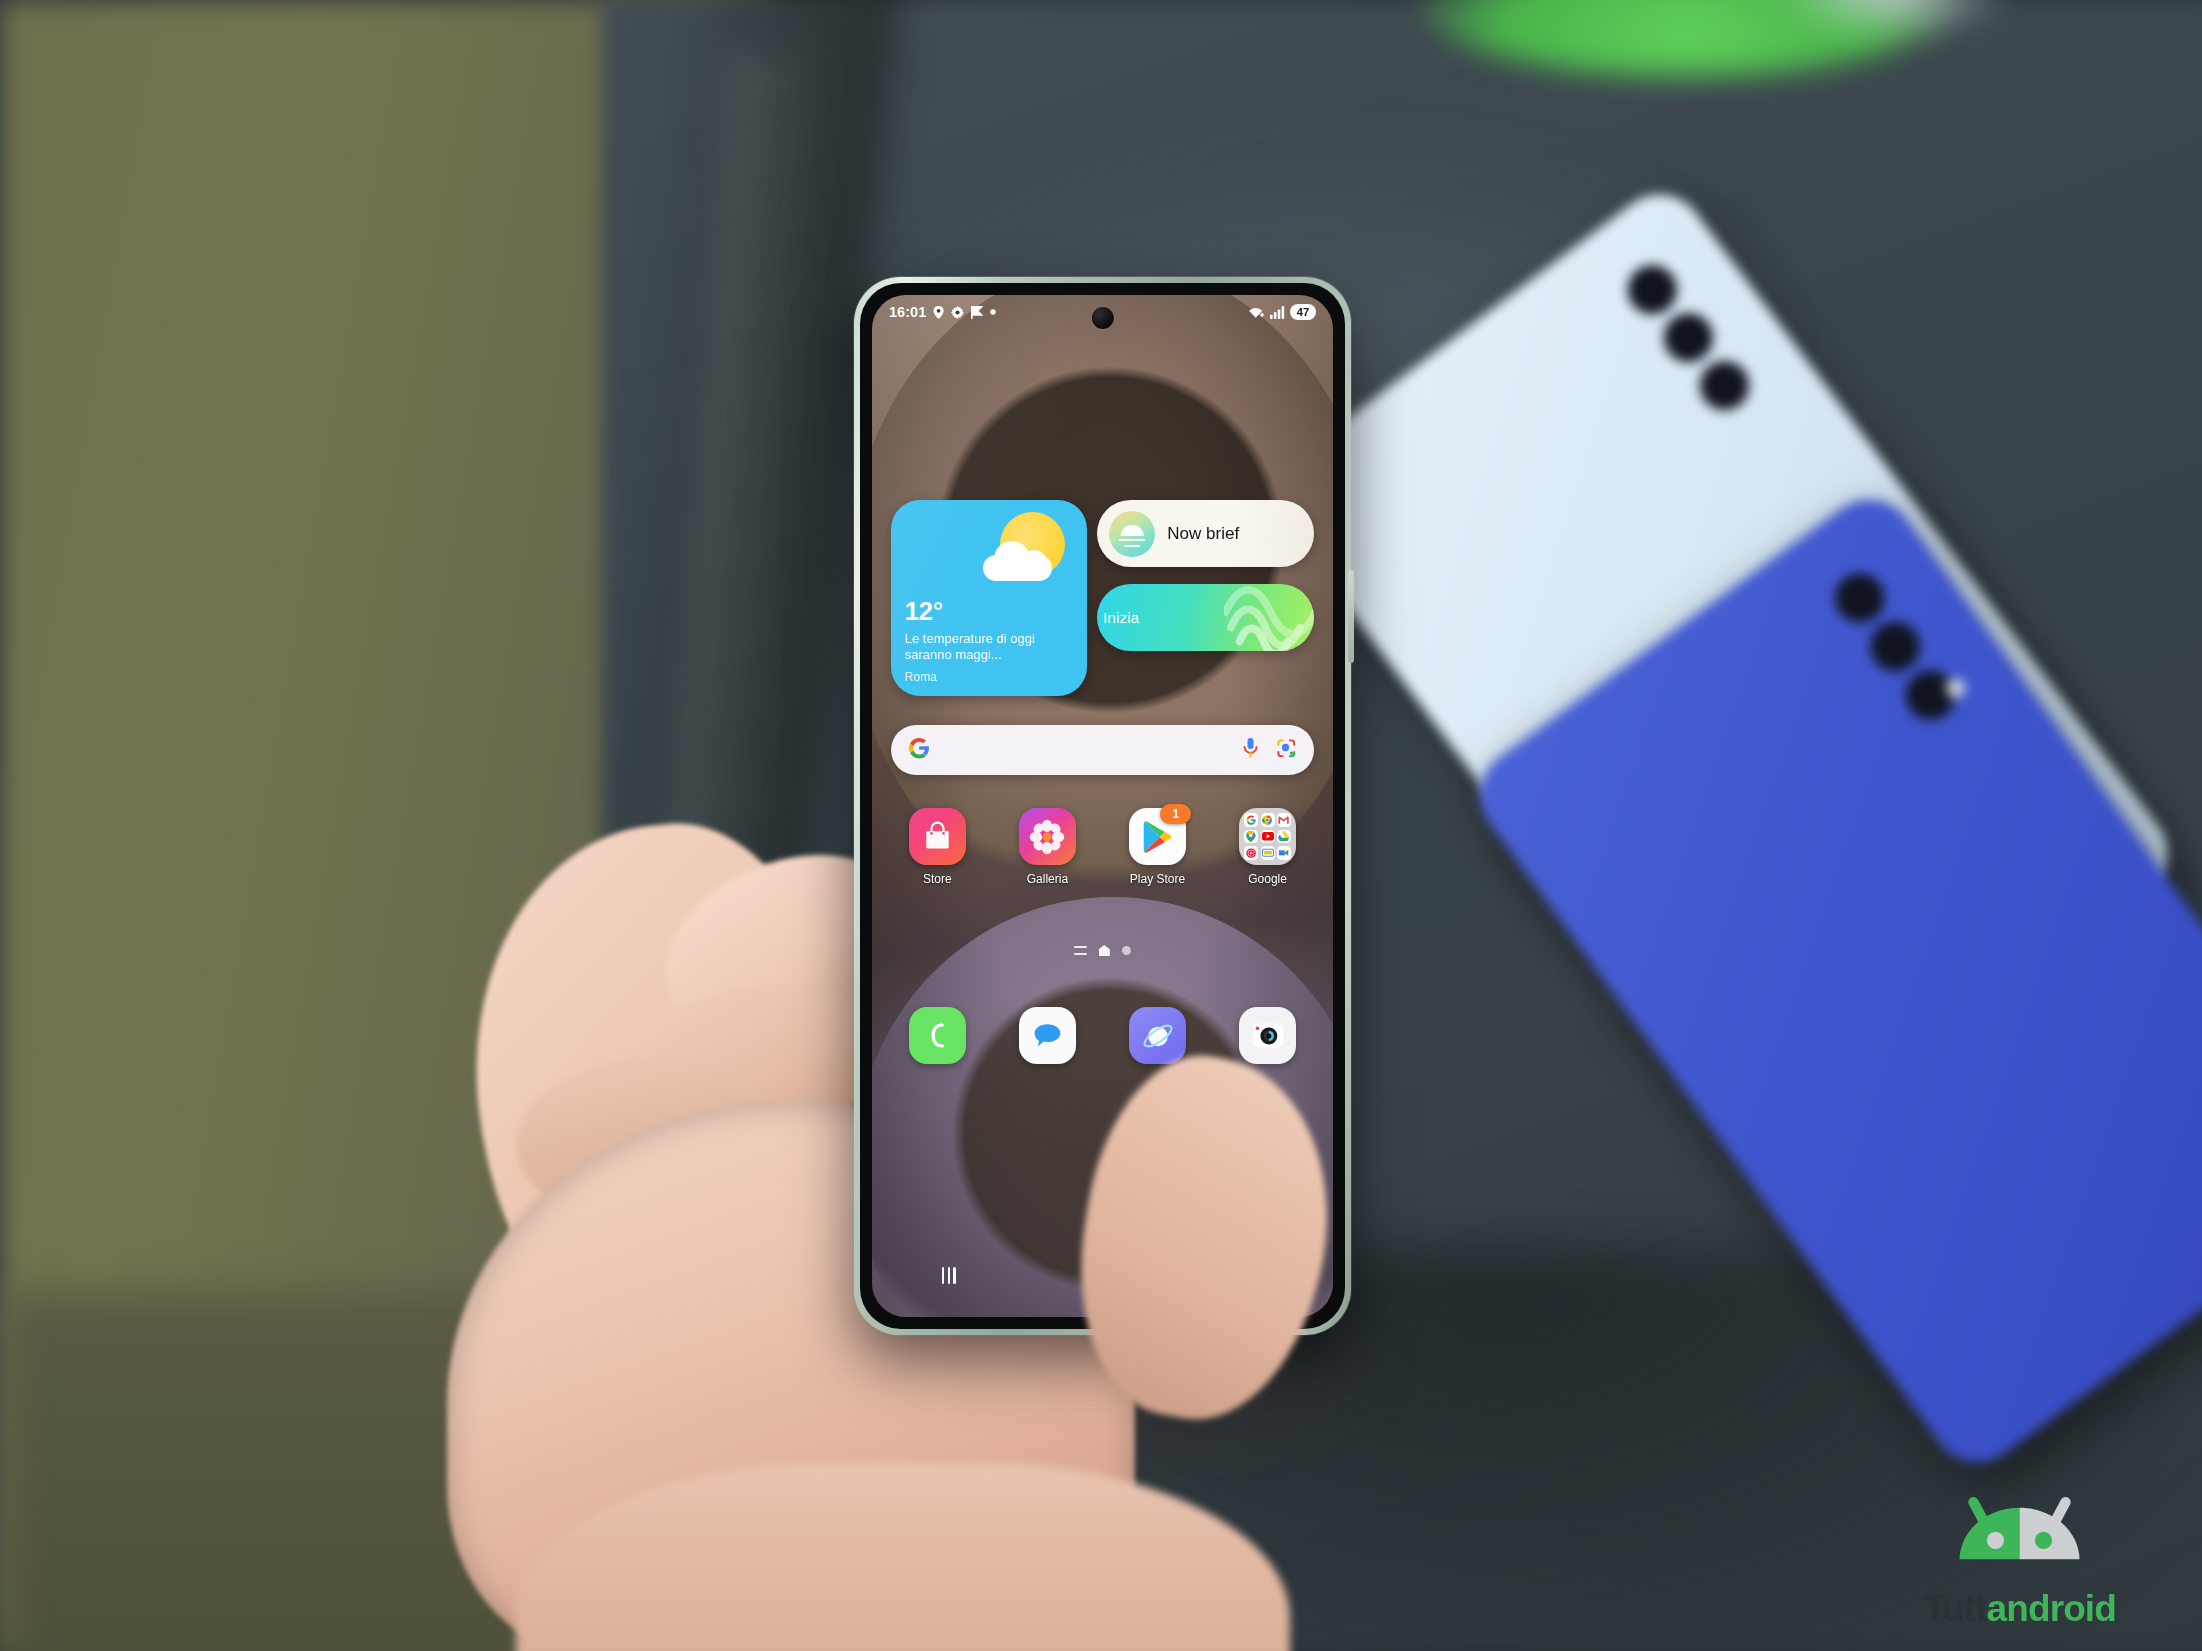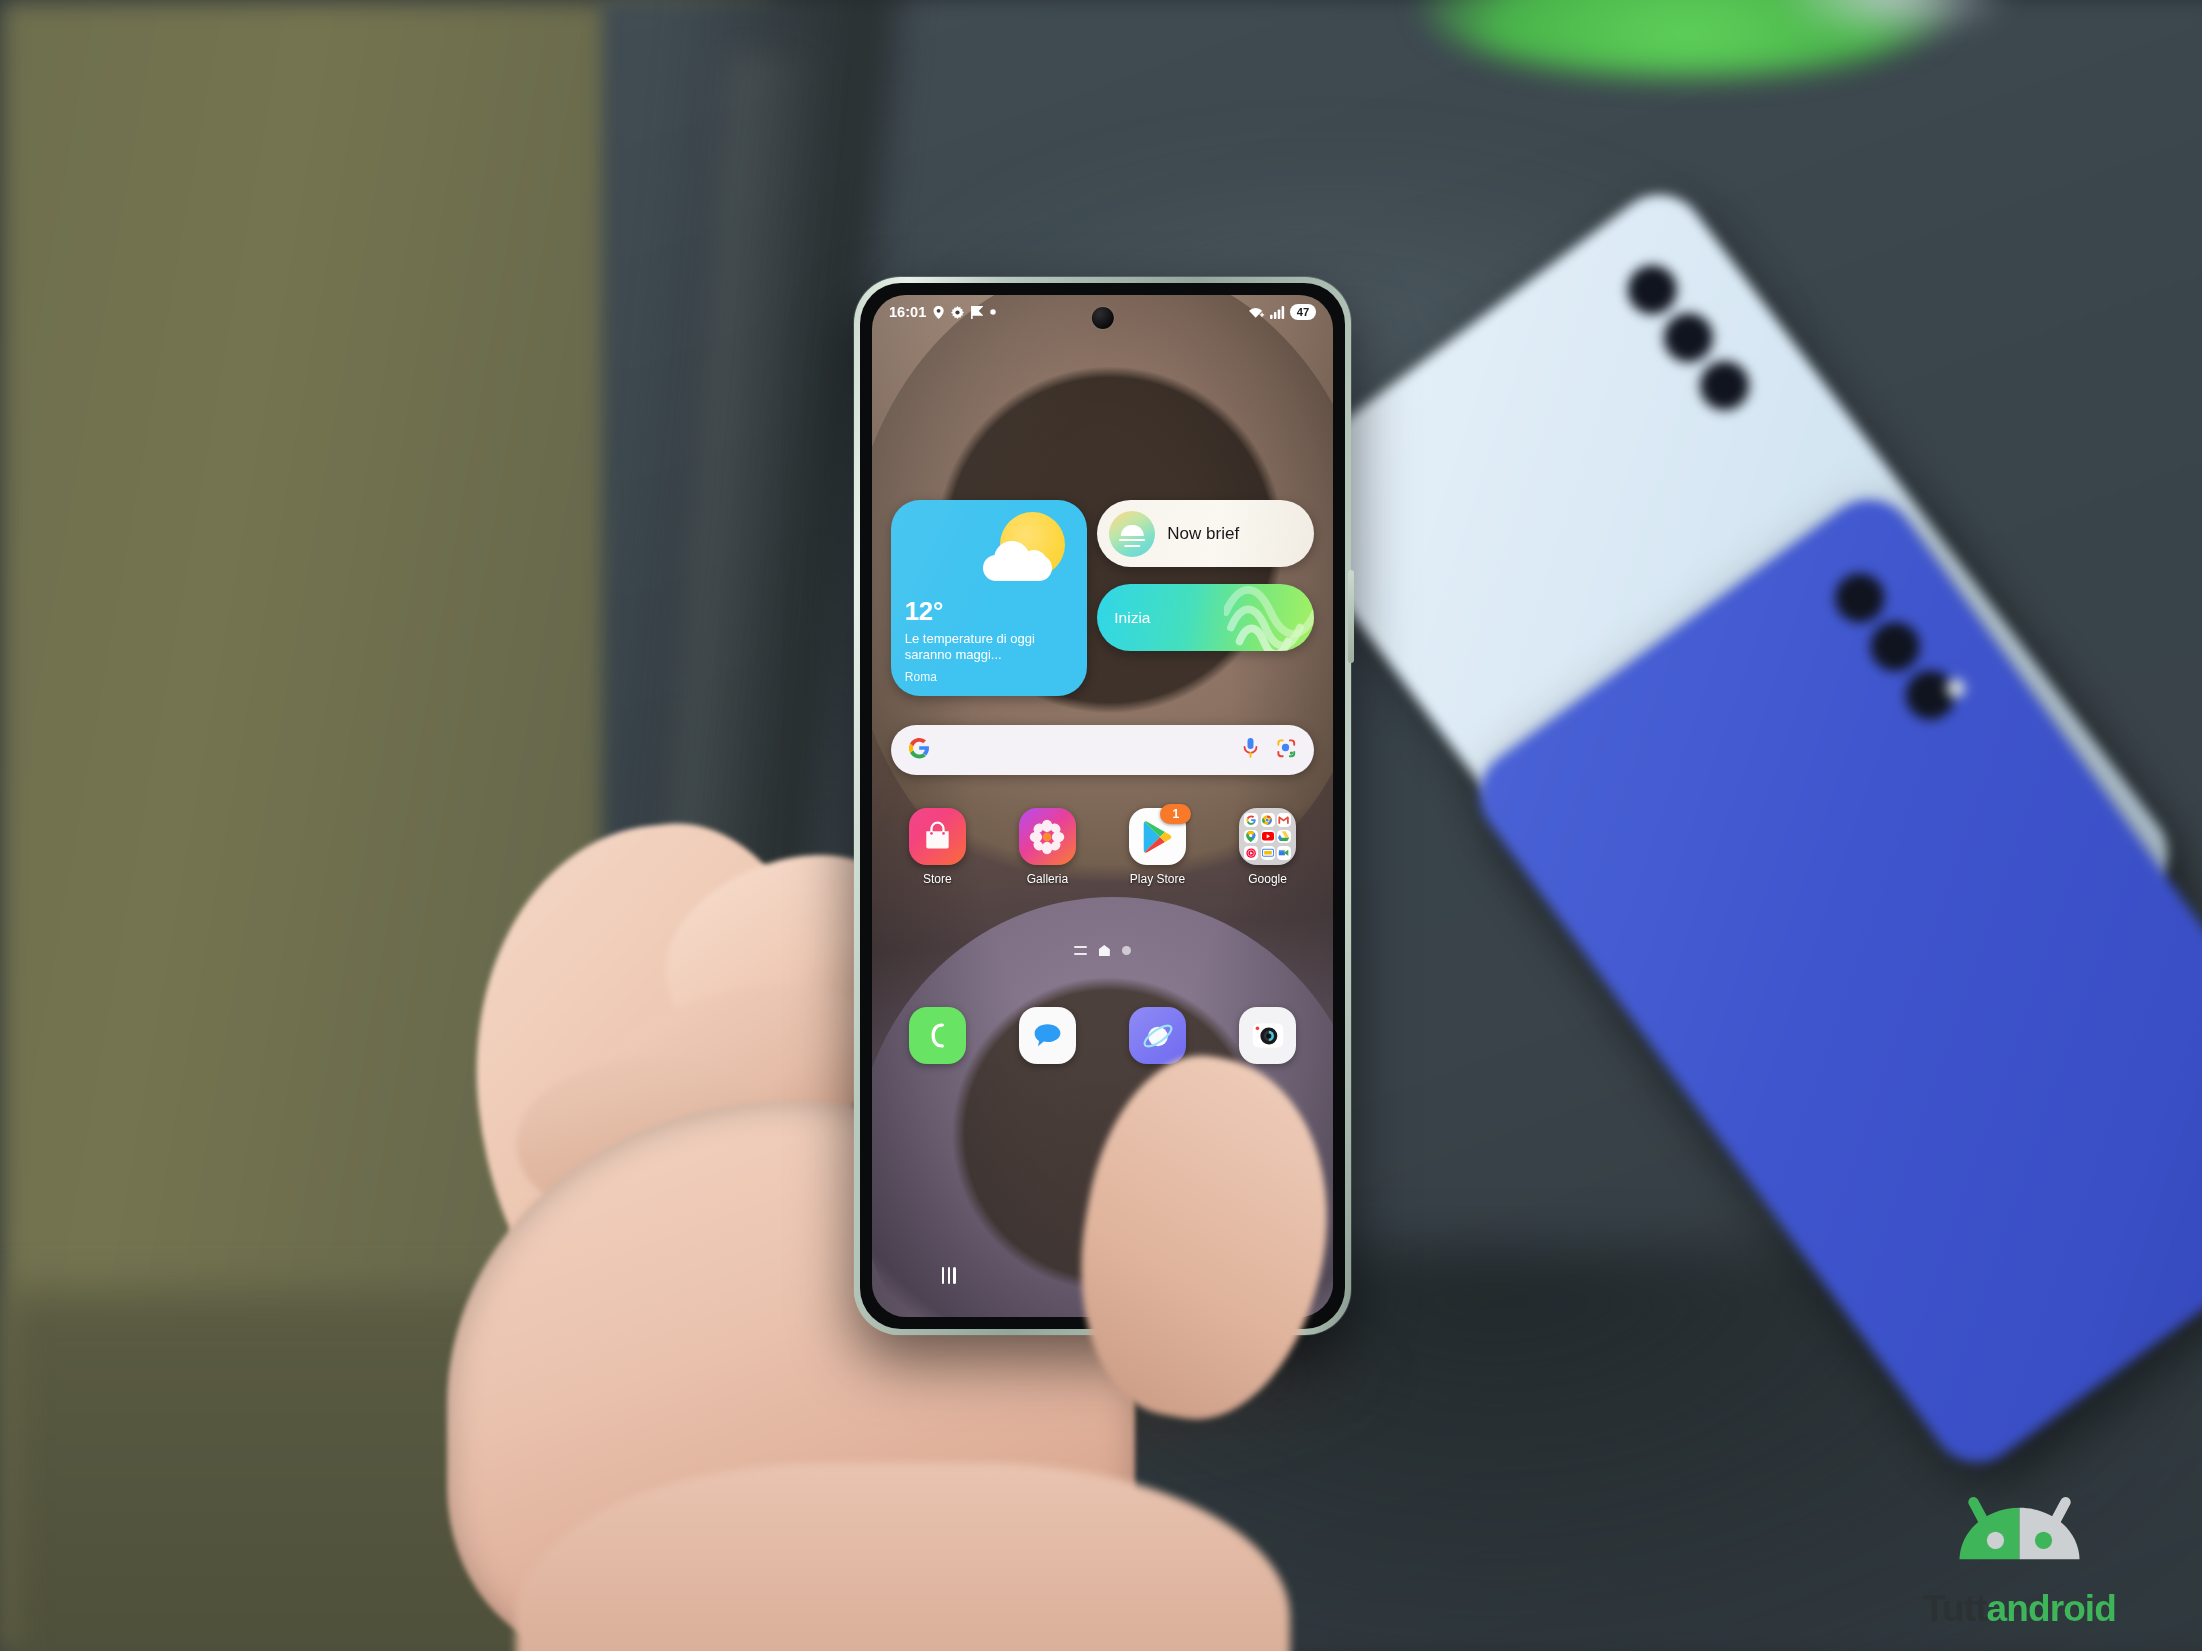--- a/index.html
+++ b/index.html
@@ -132,21 +132,21 @@
   #now-brief-icon{width:46px;height:46px;border-radius:50%;position:relative;flex:none;overflow:hidden;
     background:linear-gradient(150deg,#ffd98a 0%,#bfe6a8 38%,#7fdfc8 70%,#63d6e0 100%);}
   #now-brief-icon .sunarc{position:absolute;left:50%;top:14.6px;transform:translateX(-50%);width:22.4px;height:11.2px;
     border-radius:11.2px 11.2px 0 0;background:#fff;}
   #now-brief-icon .l1{position:absolute;left:50%;top:28px;transform:translateX(-50%);width:26px;height:2.6px;border-radius:1.7px;background:#fff;}
   #now-brief-icon .l2{position:absolute;left:50%;top:34px;transform:translateX(-50%);width:15.5px;height:2.6px;border-radius:1.7px;background:#fff;}
   #now-brief-label{font-size:17px;color:#17181a;font-weight:500;}
   #inizia{height:67px;border-radius:34px;position:relative;overflow:hidden;display:flex;align-items:center;
     background:linear-gradient(100deg,#31d6e8 0%,#44dfbe 42%,#7ae87a 72%,#a6f162 100%);
     box-shadow:0 3.4px 12px rgba(0,0,0,.28);}
-  #inizia-label{color:#fff;font-size:15.5px;font-weight:500;margin-left:17px;z-index:2;}
+  #inizia-label{color:#fff;font-size:15.5px;font-weight:500;margin-left:6px;z-index:2;}
   #inizia-waves{position:absolute;right:-5.2px;top:-10.3px;width:95px;height:95px;opacity:.62;}
 
   
   #search-bar{position:absolute;left:19px;right:19px;top:430px;height:50px;border-radius:26px;
     background:#f4f1f7;display:flex;align-items:center;padding:0 17px;box-shadow:0 2.6px 10.3px rgba(0,0,0,.3);}
   #search-input-area{flex:1;}
   #search-actions{display:flex;align-items:center;gap:17px;}
 
   
   #app-grid{position:absolute;left:10.3px;right:10.3px;top:513px;display:flex;justify-content:space-around;}

